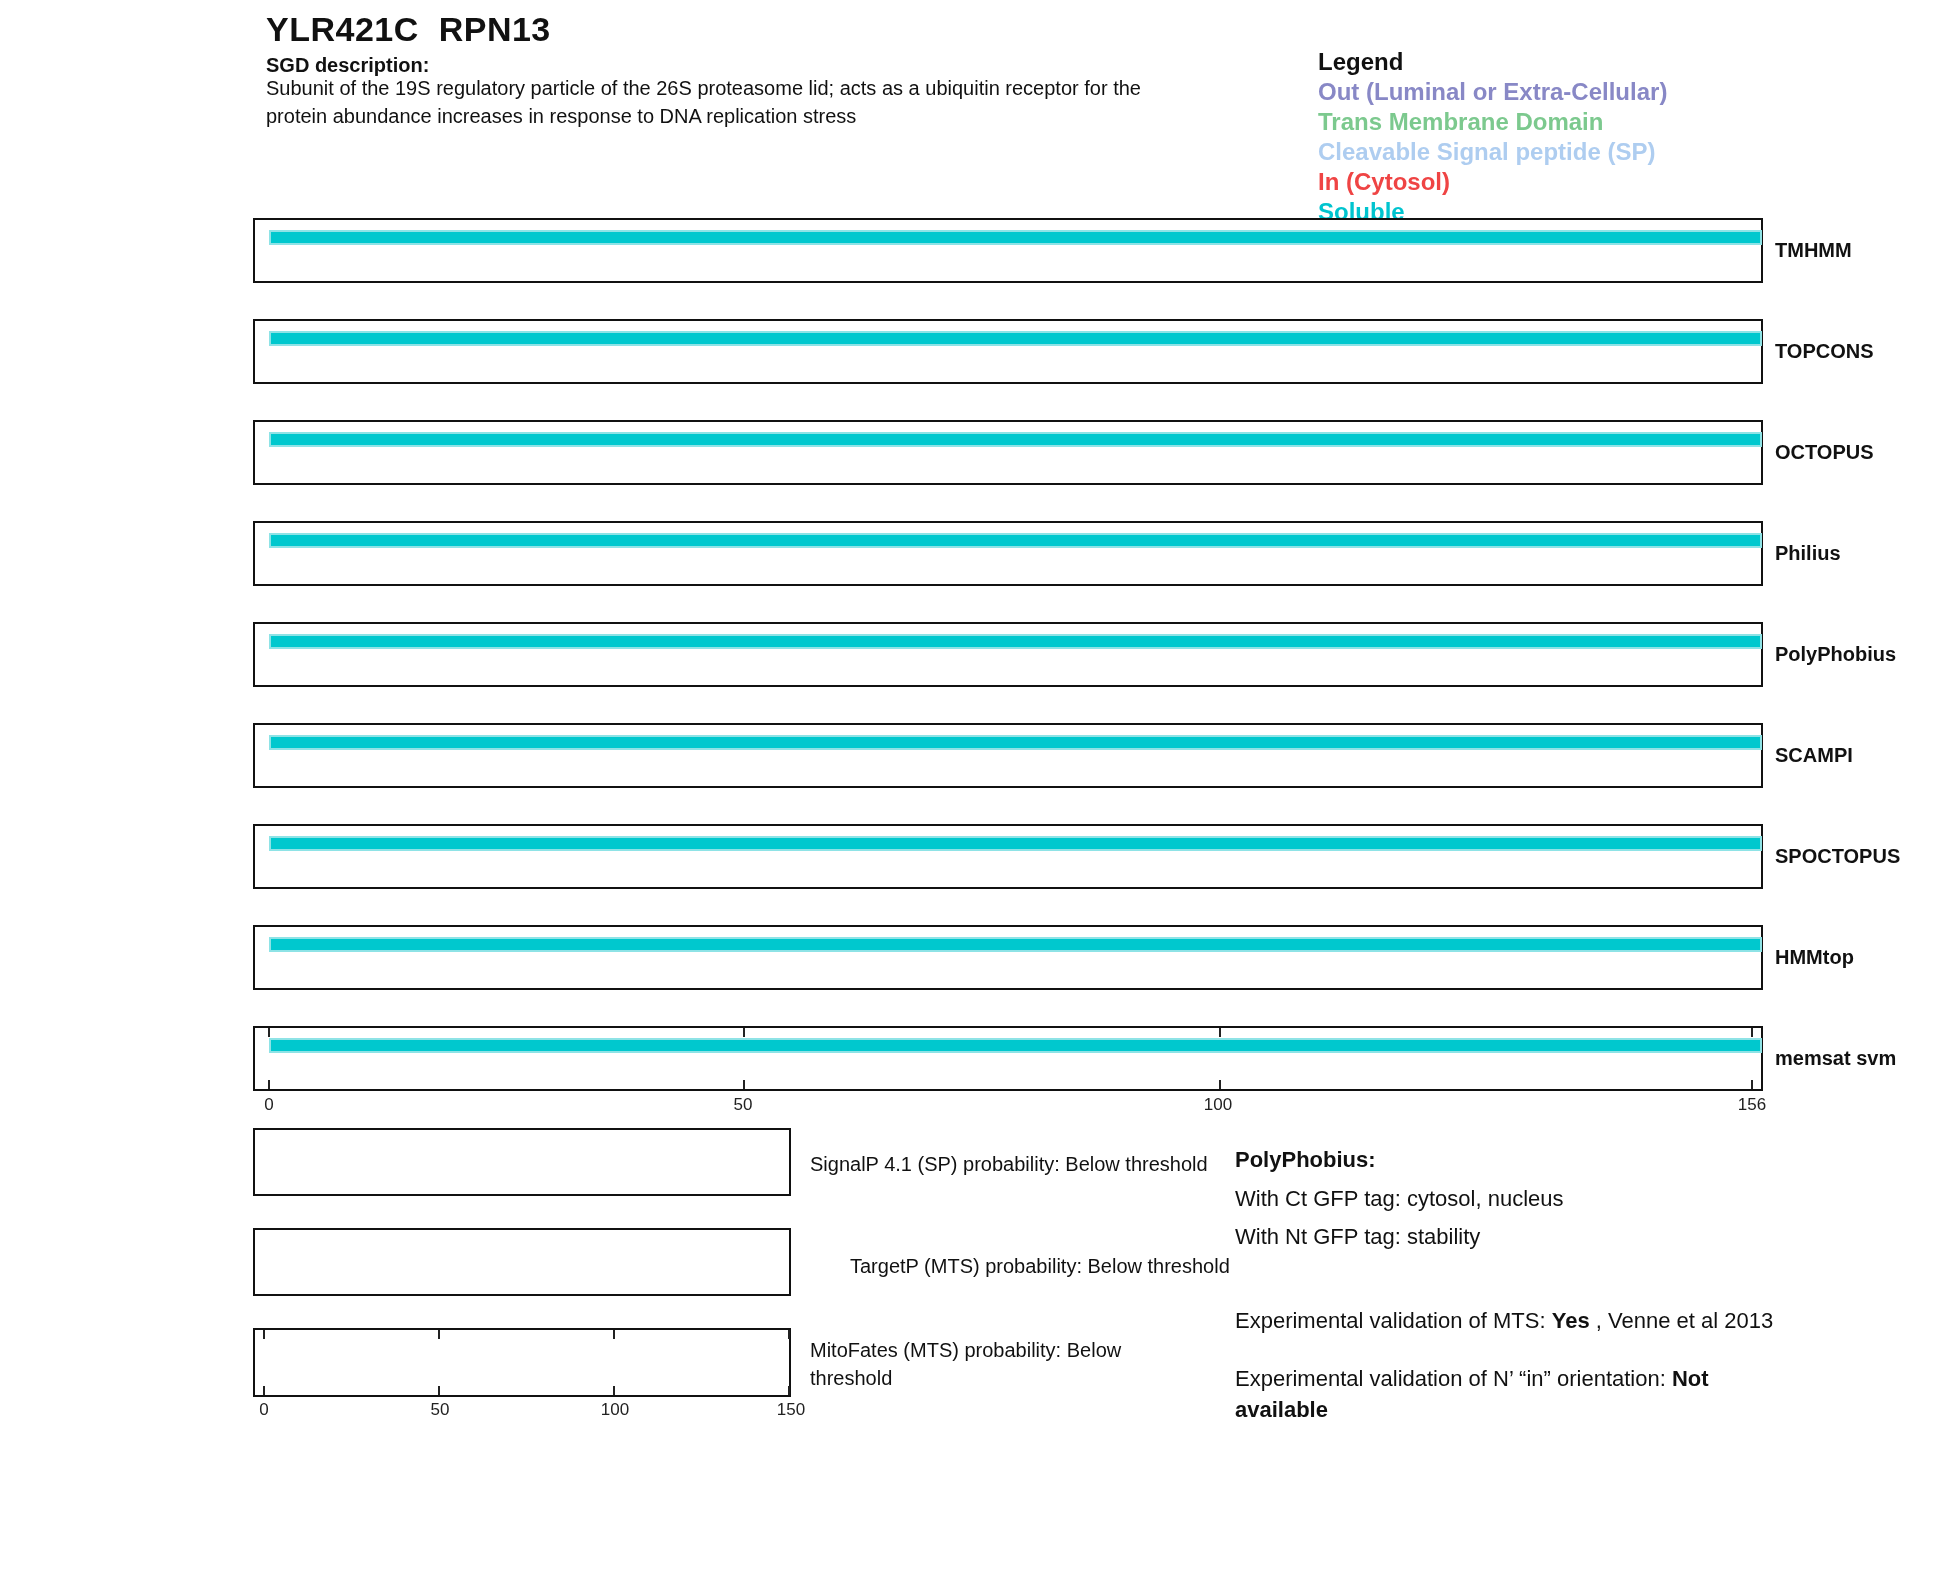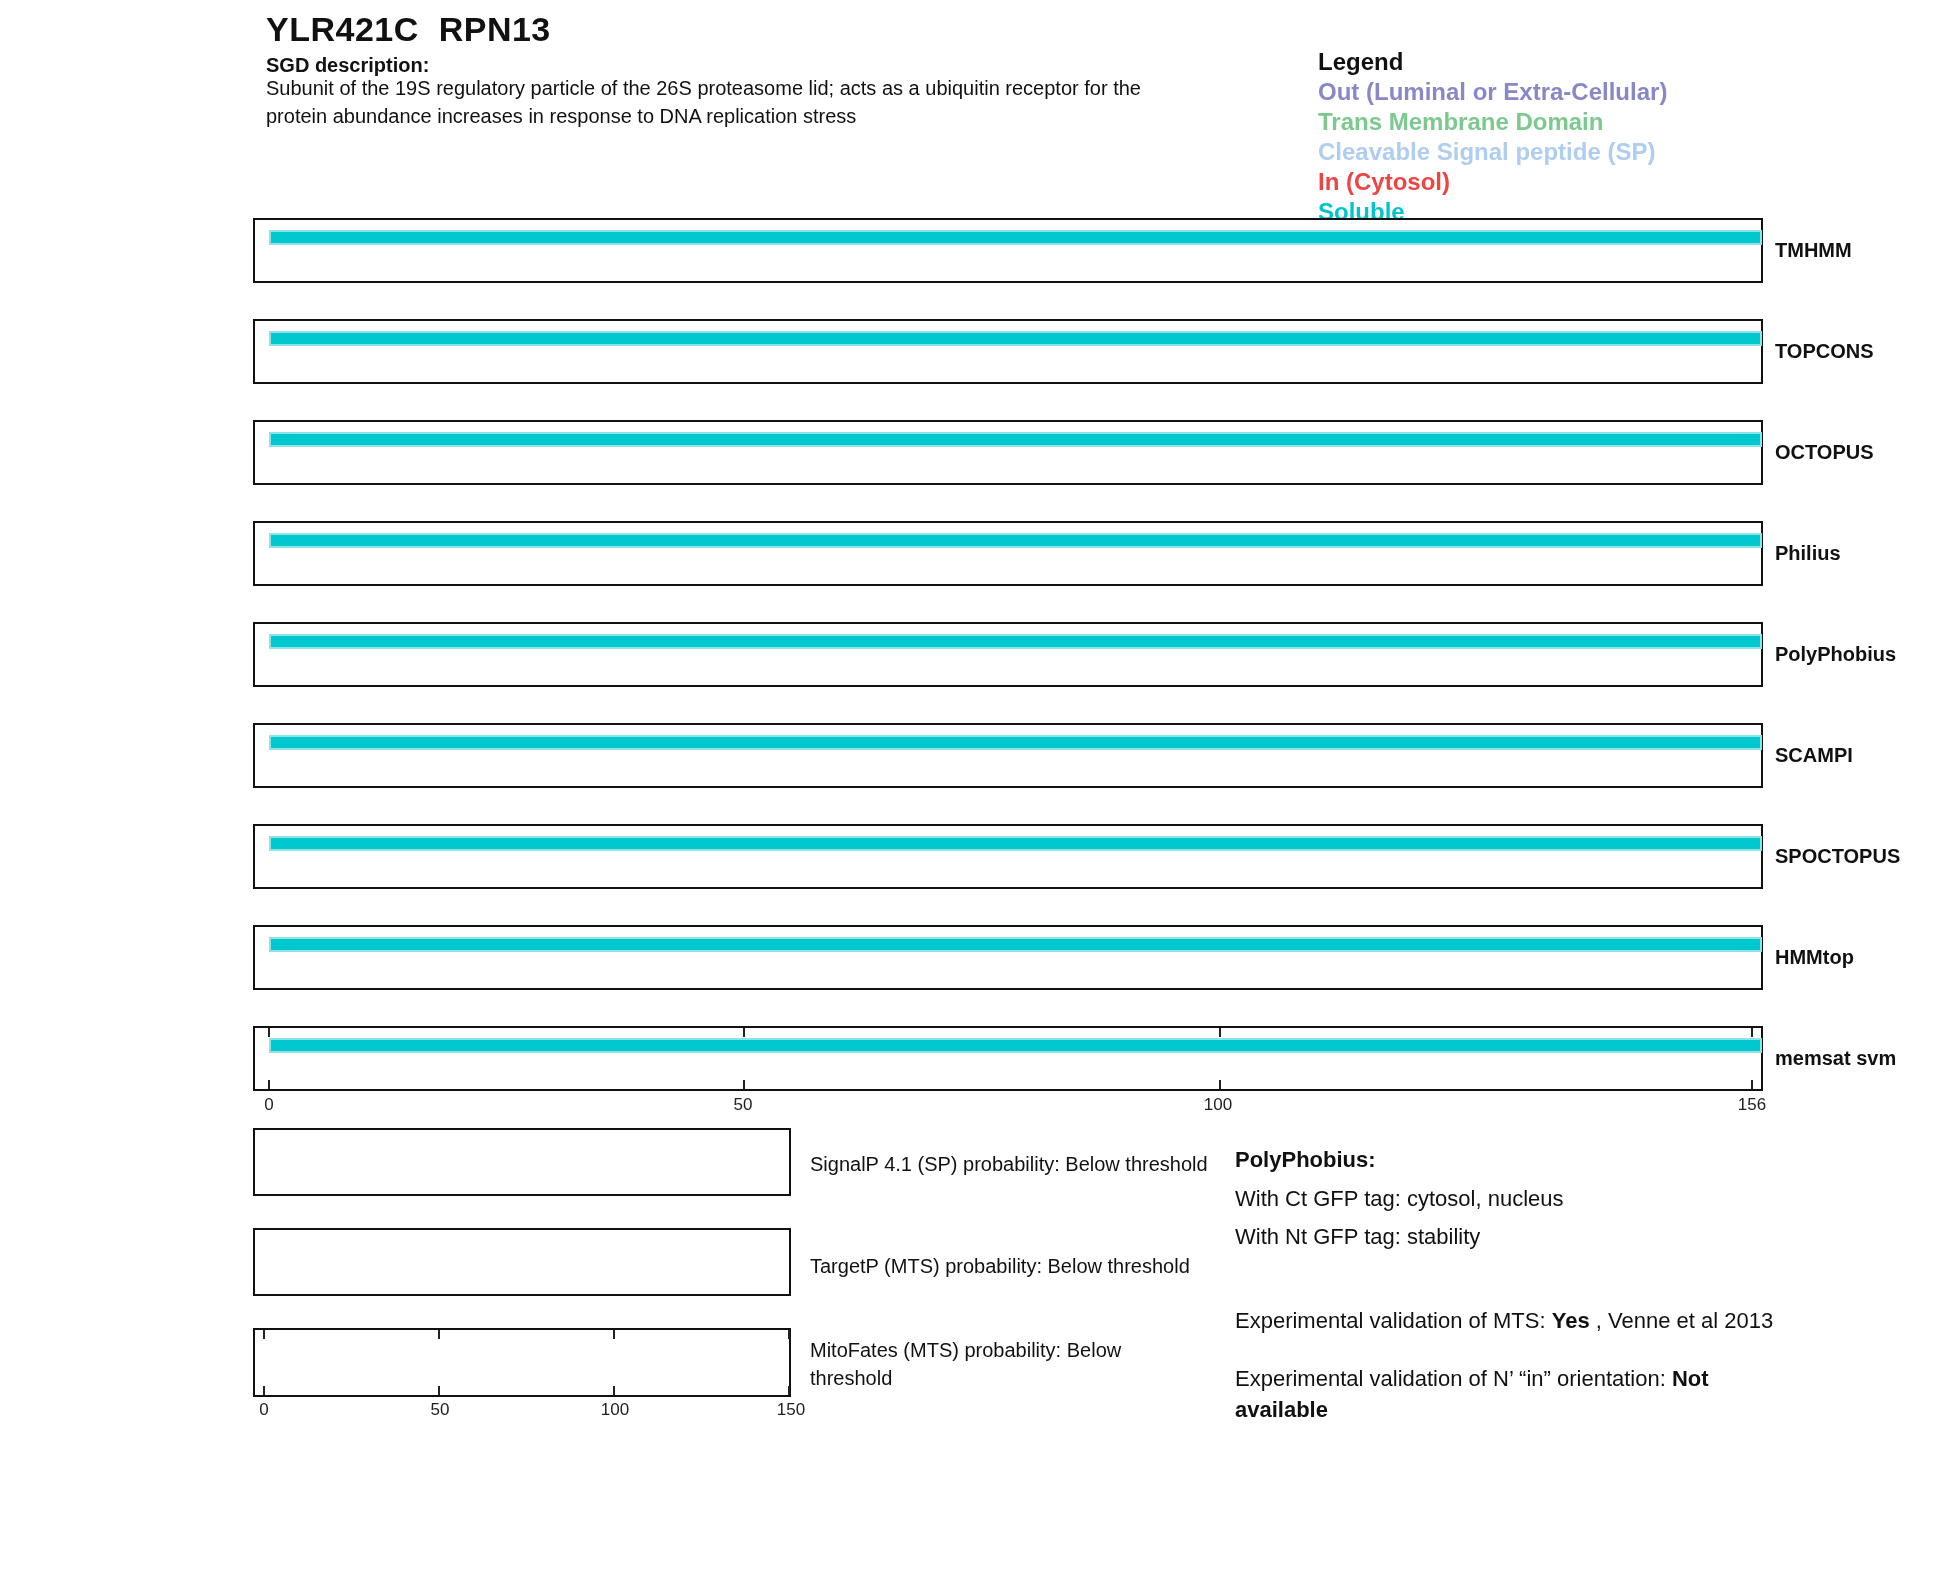--- a/index.html
+++ b/index.html
@@ -151,21 +151,21 @@
           <div class="tick" style="left: calc(33.3333% - 1px); bottom: 0px;"></div>
           <div class="tick" style="left: calc(66.6667% - 1px); top: 0px;"></div>
           <div class="tick" style="left: calc(66.6667% - 1px); bottom: 0px;"></div>
           <div class="tick" style="left: calc(100% - 1px); top: 0px;"></div>
           <div class="tick" style="left: calc(100% - 1px); bottom: 0px;"></div>
         </div>
     </div>
   </div>
 
   <div class="plabel" style="top:1150px;">SignalP 4.1 (SP) probability: Below threshold</div>
-  <div class="plabel" style="top:1252px;">TargetP (MTS) probability: Below threshold</div>
+  <div class="plabel" style="top:1252px;margin-left:40px;">TargetP (MTS) probability: Below threshold</div>
   <div class="plabel" style="top:1336px;width:330px;">MitoFates (MTS) probability: Below threshold</div>
 
   <div class="axis-label" style="left:264px;top:1400px;">0</div>
   <div class="axis-label" style="left:440px;top:1400px;">50</div>
   <div class="axis-label" style="left:615px;top:1400px;">100</div>
   <div class="axis-label" style="left:791px;top:1400px;">150</div>
 
   <div class="rinfo b" style="top:1145px;">PolyPhobius:</div>
   <div class="rinfo" style="top:1184px;">With Ct GFP tag: cytosol, nucleus</div>
   <div class="rinfo" style="top:1222px;">With Nt GFP tag: stability</div>

